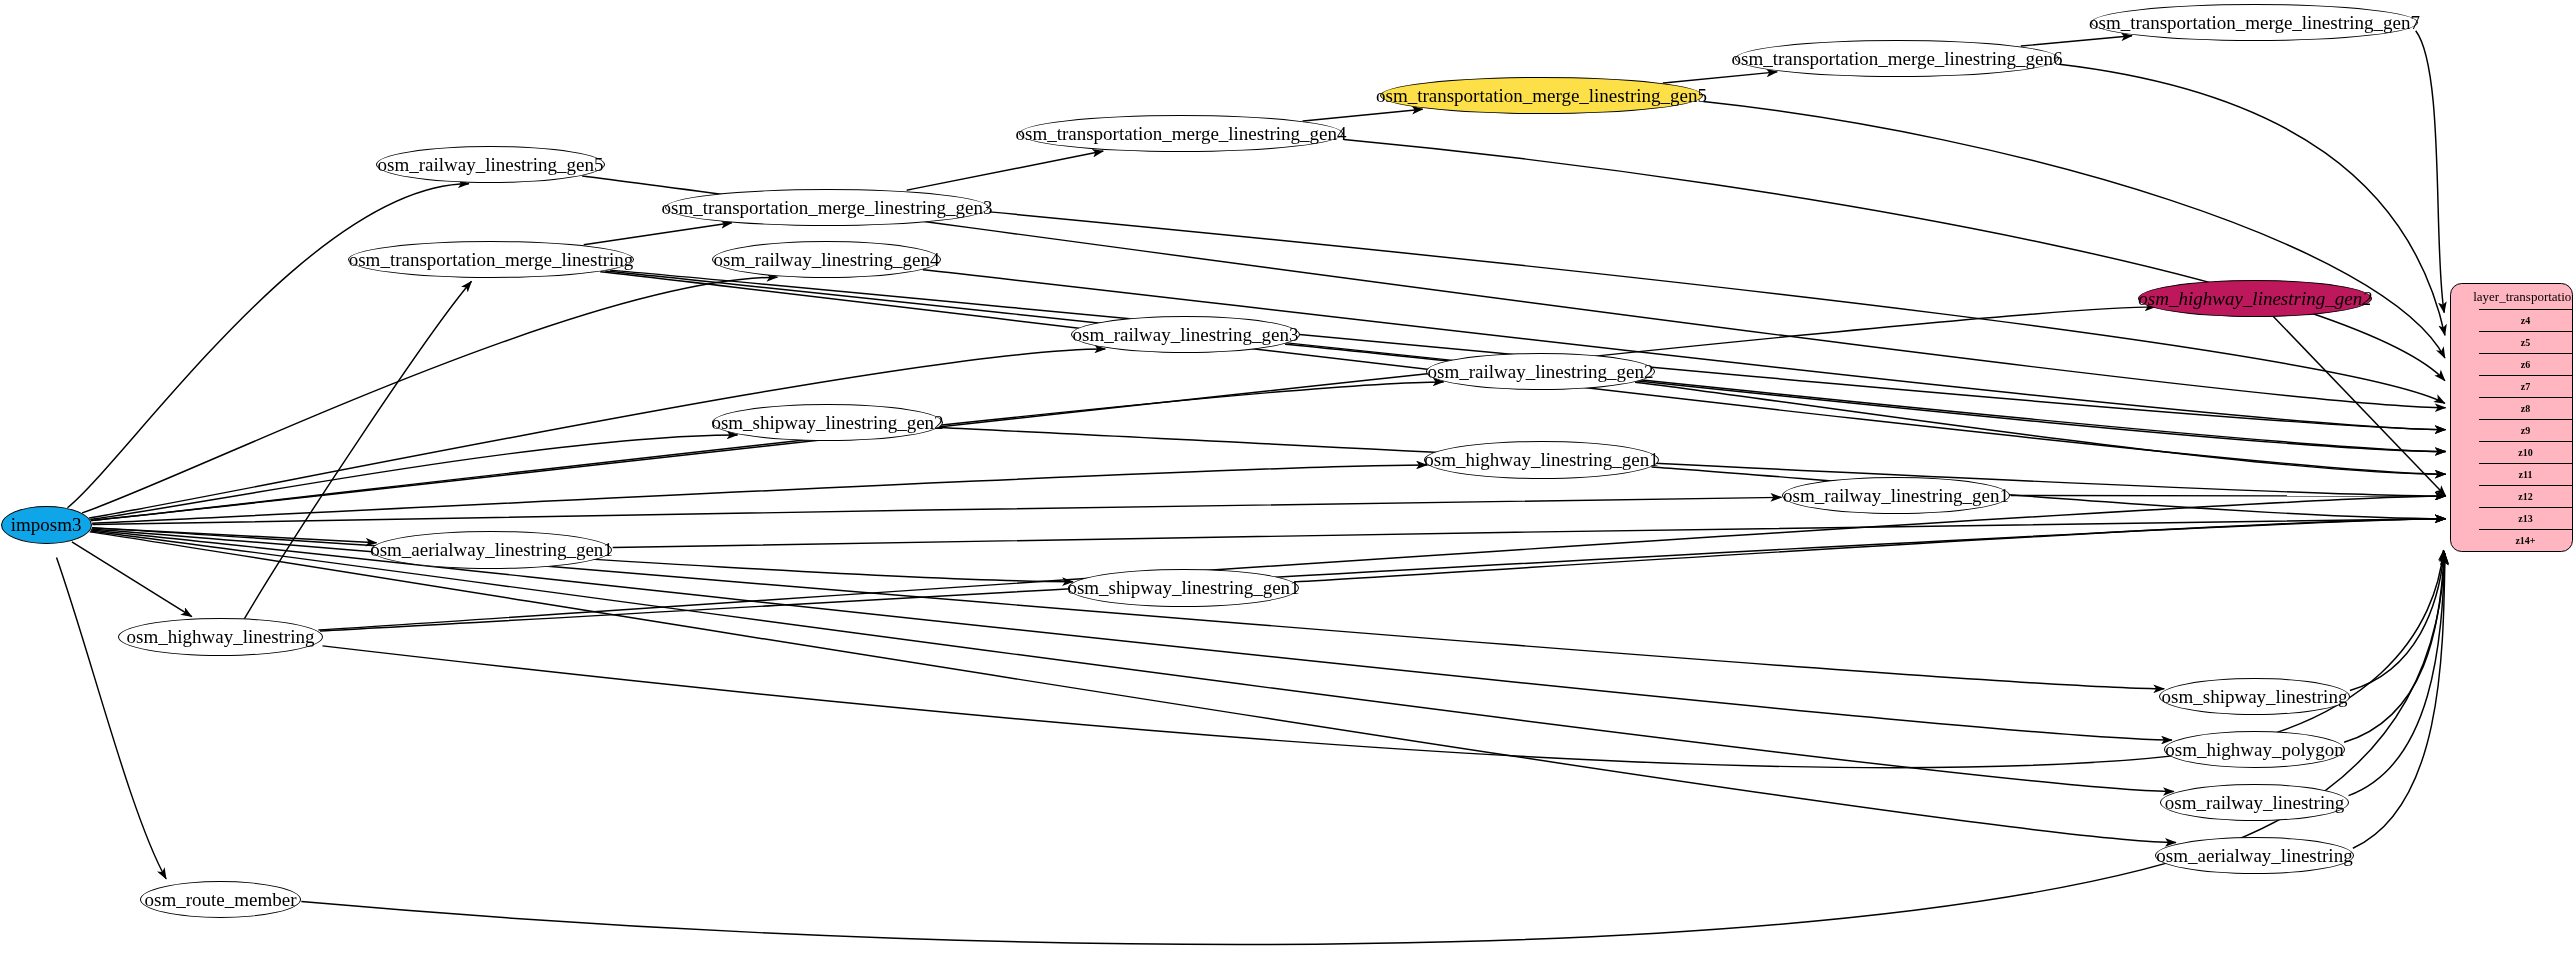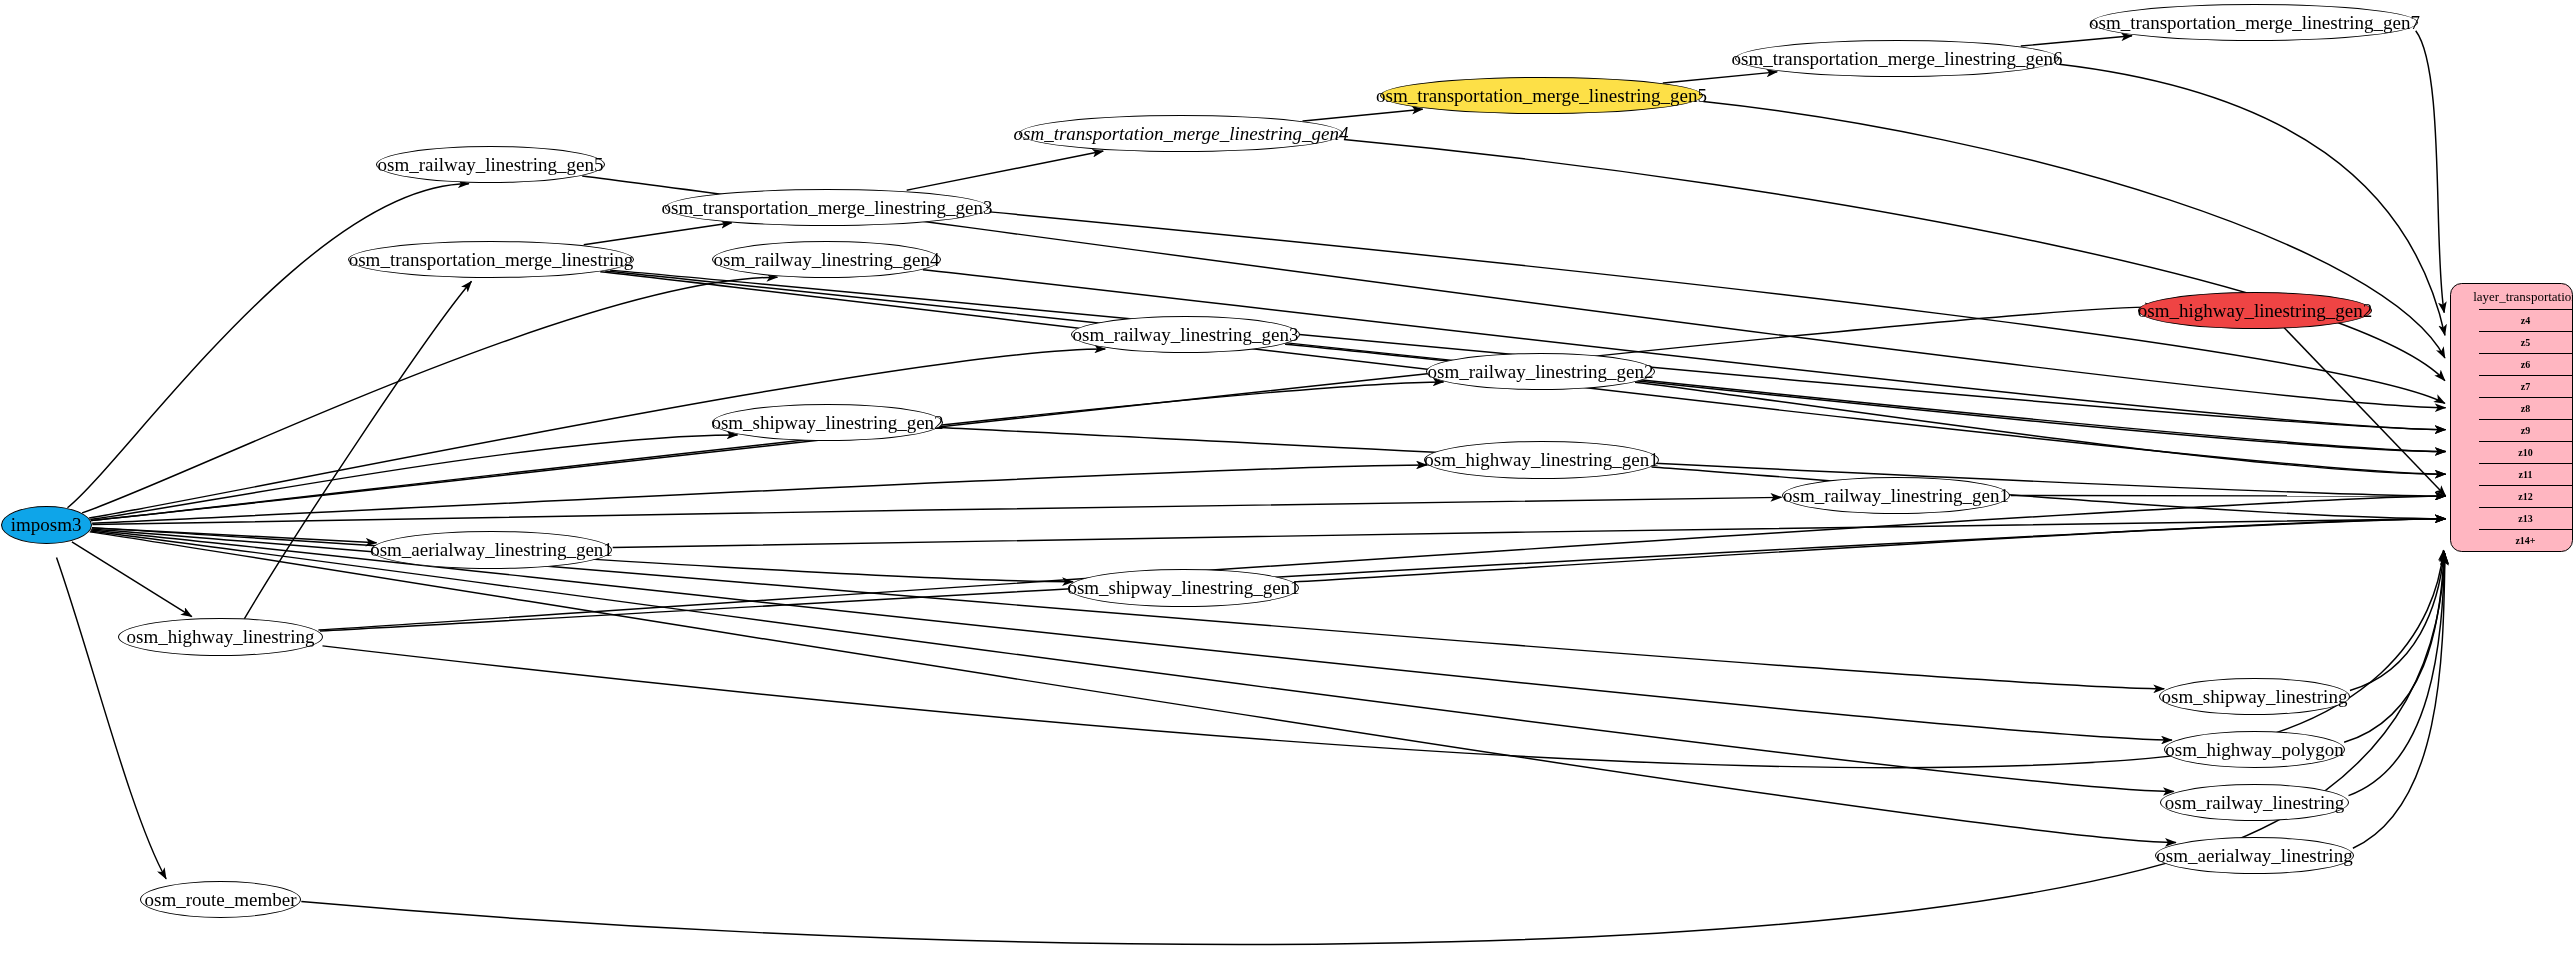--- a/index.html
+++ b/index.html
@@ -77,30 +77,30 @@
       </g>
   </svg>
 
   <div id="nodes">
       <div class="node" style="left: 0.7px; top: 506px; width: 91px; height: 38px; background: #0ea5e9;">imposm3</div>
       <div class="node" style="left: 376px; top: 146px; width: 229px; height: 37px; background: rgb(255, 255, 255);">osm_railway_linestring_gen5</div>
       <div class="node" style="left: 348px; top: 241px; width: 286px; height: 37px; background: rgb(255, 255, 255);">osm_transportation_merge_linestring</div>
       <div class="node" style="left: 665px; top: 189px; width: 324px; height: 37px; background: rgb(255, 255, 255);">osm_transportation_merge_linestring_gen3</div>
       <div class="node" style="left: 712px; top: 241px; width: 229px; height: 37px; background: rgb(255, 255, 255);">osm_railway_linestring_gen4</div>
       <div class="node" style="left: 712px; top: 404px; width: 231px; height: 37px; background: rgb(255, 255, 255);">osm_shipway_linestring_gen2</div>
-      <div class="node" style="left: 1019px; top: 115px; width: 324px; height: 37px; background: rgb(255, 255, 255); font-style: italic;">osm_transportation_merge_linestring_gen4</div>
+      <div class="node" style="left: 1019px; top: 115px; width: 324px; height: 37px; background: rgb(255, 255, 255);">osm_transportation_merge_linestring_gen4</div>
       <div class="node" style="left: 1071px; top: 316px; width: 229px; height: 37px; background: rgb(255, 255, 255);">osm_railway_linestring_gen3</div>
       <div class="node" style="left: 1068px; top: 569px; width: 231px; height: 38px; background: rgb(255, 255, 255);">osm_shipway_linestring_gen1</div>
       <div class="node" style="left: 1380px; top: 77px; width: 323px; height: 37px; background: #fde047;">osm_transportation_merge_linestring_gen5</div>
       <div class="node" style="left: 1426px; top: 353px; width: 229px; height: 37px; background: rgb(255, 255, 255);">osm_railway_linestring_gen2</div>
       <div class="node" style="left: 1424px; top: 441px; width: 235px; height: 38px; background: rgb(255, 255, 255);">osm_highway_linestring_gen1</div>
       <div class="node" style="left: 1735px; top: 40px; width: 324px; height: 37px; background: rgb(255, 255, 255);">osm_transportation_merge_linestring_gen6</div>
       <div class="node" style="left: 1782px; top: 477px; width: 228px; height: 37px; background: rgb(255, 255, 255);">osm_railway_linestring_gen1</div>
       <div class="node" style="left: 2091px; top: 4.4px; width: 327px; height: 37px; background: rgb(255, 255, 255);">osm_transportation_merge_linestring_gen7</div>
-      <div class="node" style="left: 2138px; top: 292px; width: 234px; height: 37px; background: #ef4444;">osm_highway_linestring_gen2</div>
+      <div class="node" style="left: 2138px; top: 280px; width: 234px; height: 37px; background: #be185d; font-style: italic;">osm_highway_linestring_gen2</div>
       <div class="node" style="left: 371px; top: 531px; width: 241px; height: 38px; background: rgb(255, 255, 255);">osm_aerialway_linestring_gen1</div>
       <div class="node" style="left: 118px; top: 618px; width: 205px; height: 38px; background: rgb(255, 255, 255);">osm_highway_linestring</div>
       <div class="node" style="left: 2159px; top: 678px; width: 191px; height: 37px; background: rgb(255, 255, 255);">osm_shipway_linestring</div>
       <div class="node" style="left: 2164px; top: 731px; width: 181px; height: 37px; background: rgb(255, 255, 255);">osm_highway_polygon</div>
       <div class="node" style="left: 2160px; top: 784px; width: 189px; height: 37px; background: rgb(255, 255, 255);">osm_railway_linestring</div>
       <div class="node" style="left: 2155px; top: 837px; width: 199px; height: 37px; background: rgb(255, 255, 255); text-align: center;">osm_aerialway_linestring</div>
       <div class="node" style="left: 140px; top: 881px; width: 161px; height: 37px; background: rgb(255, 255, 255);">osm_route_member</div>
     </div>
 
   <div class="etl-table" id="etl-table" style="left: 2450px; top: 283px; width: 123px; height: 269px; background: rgb(255, 182, 193);">

